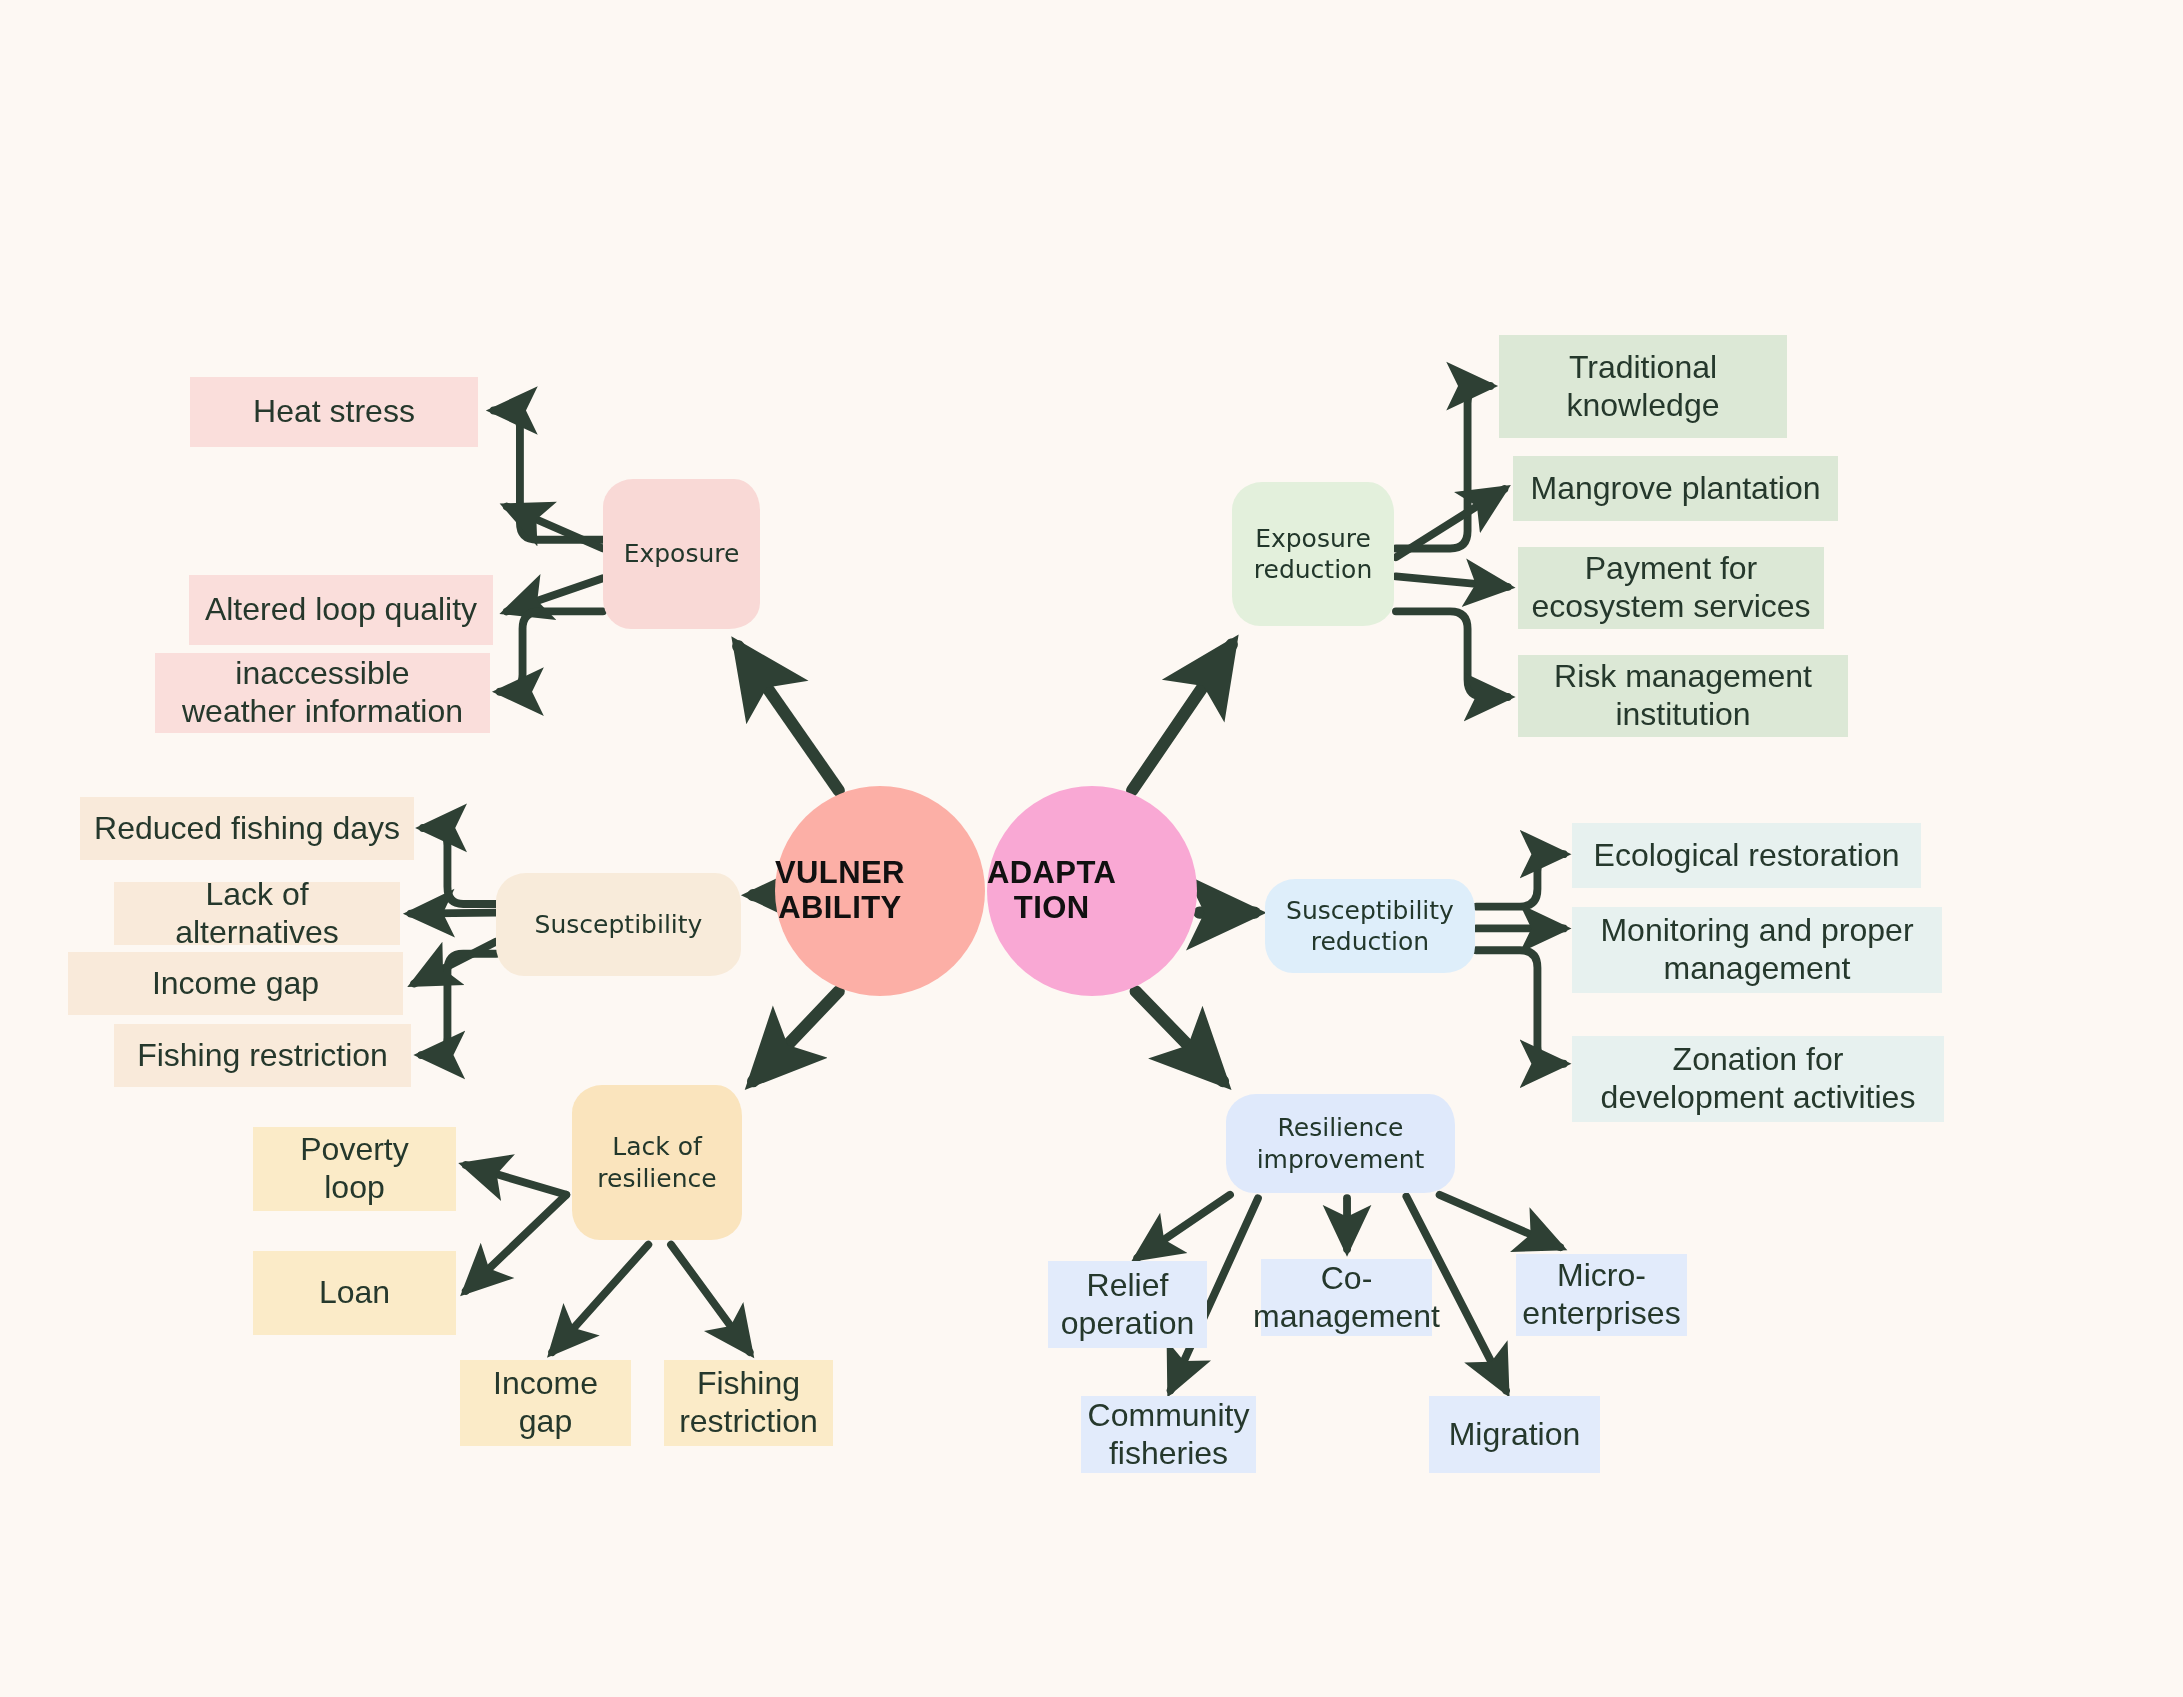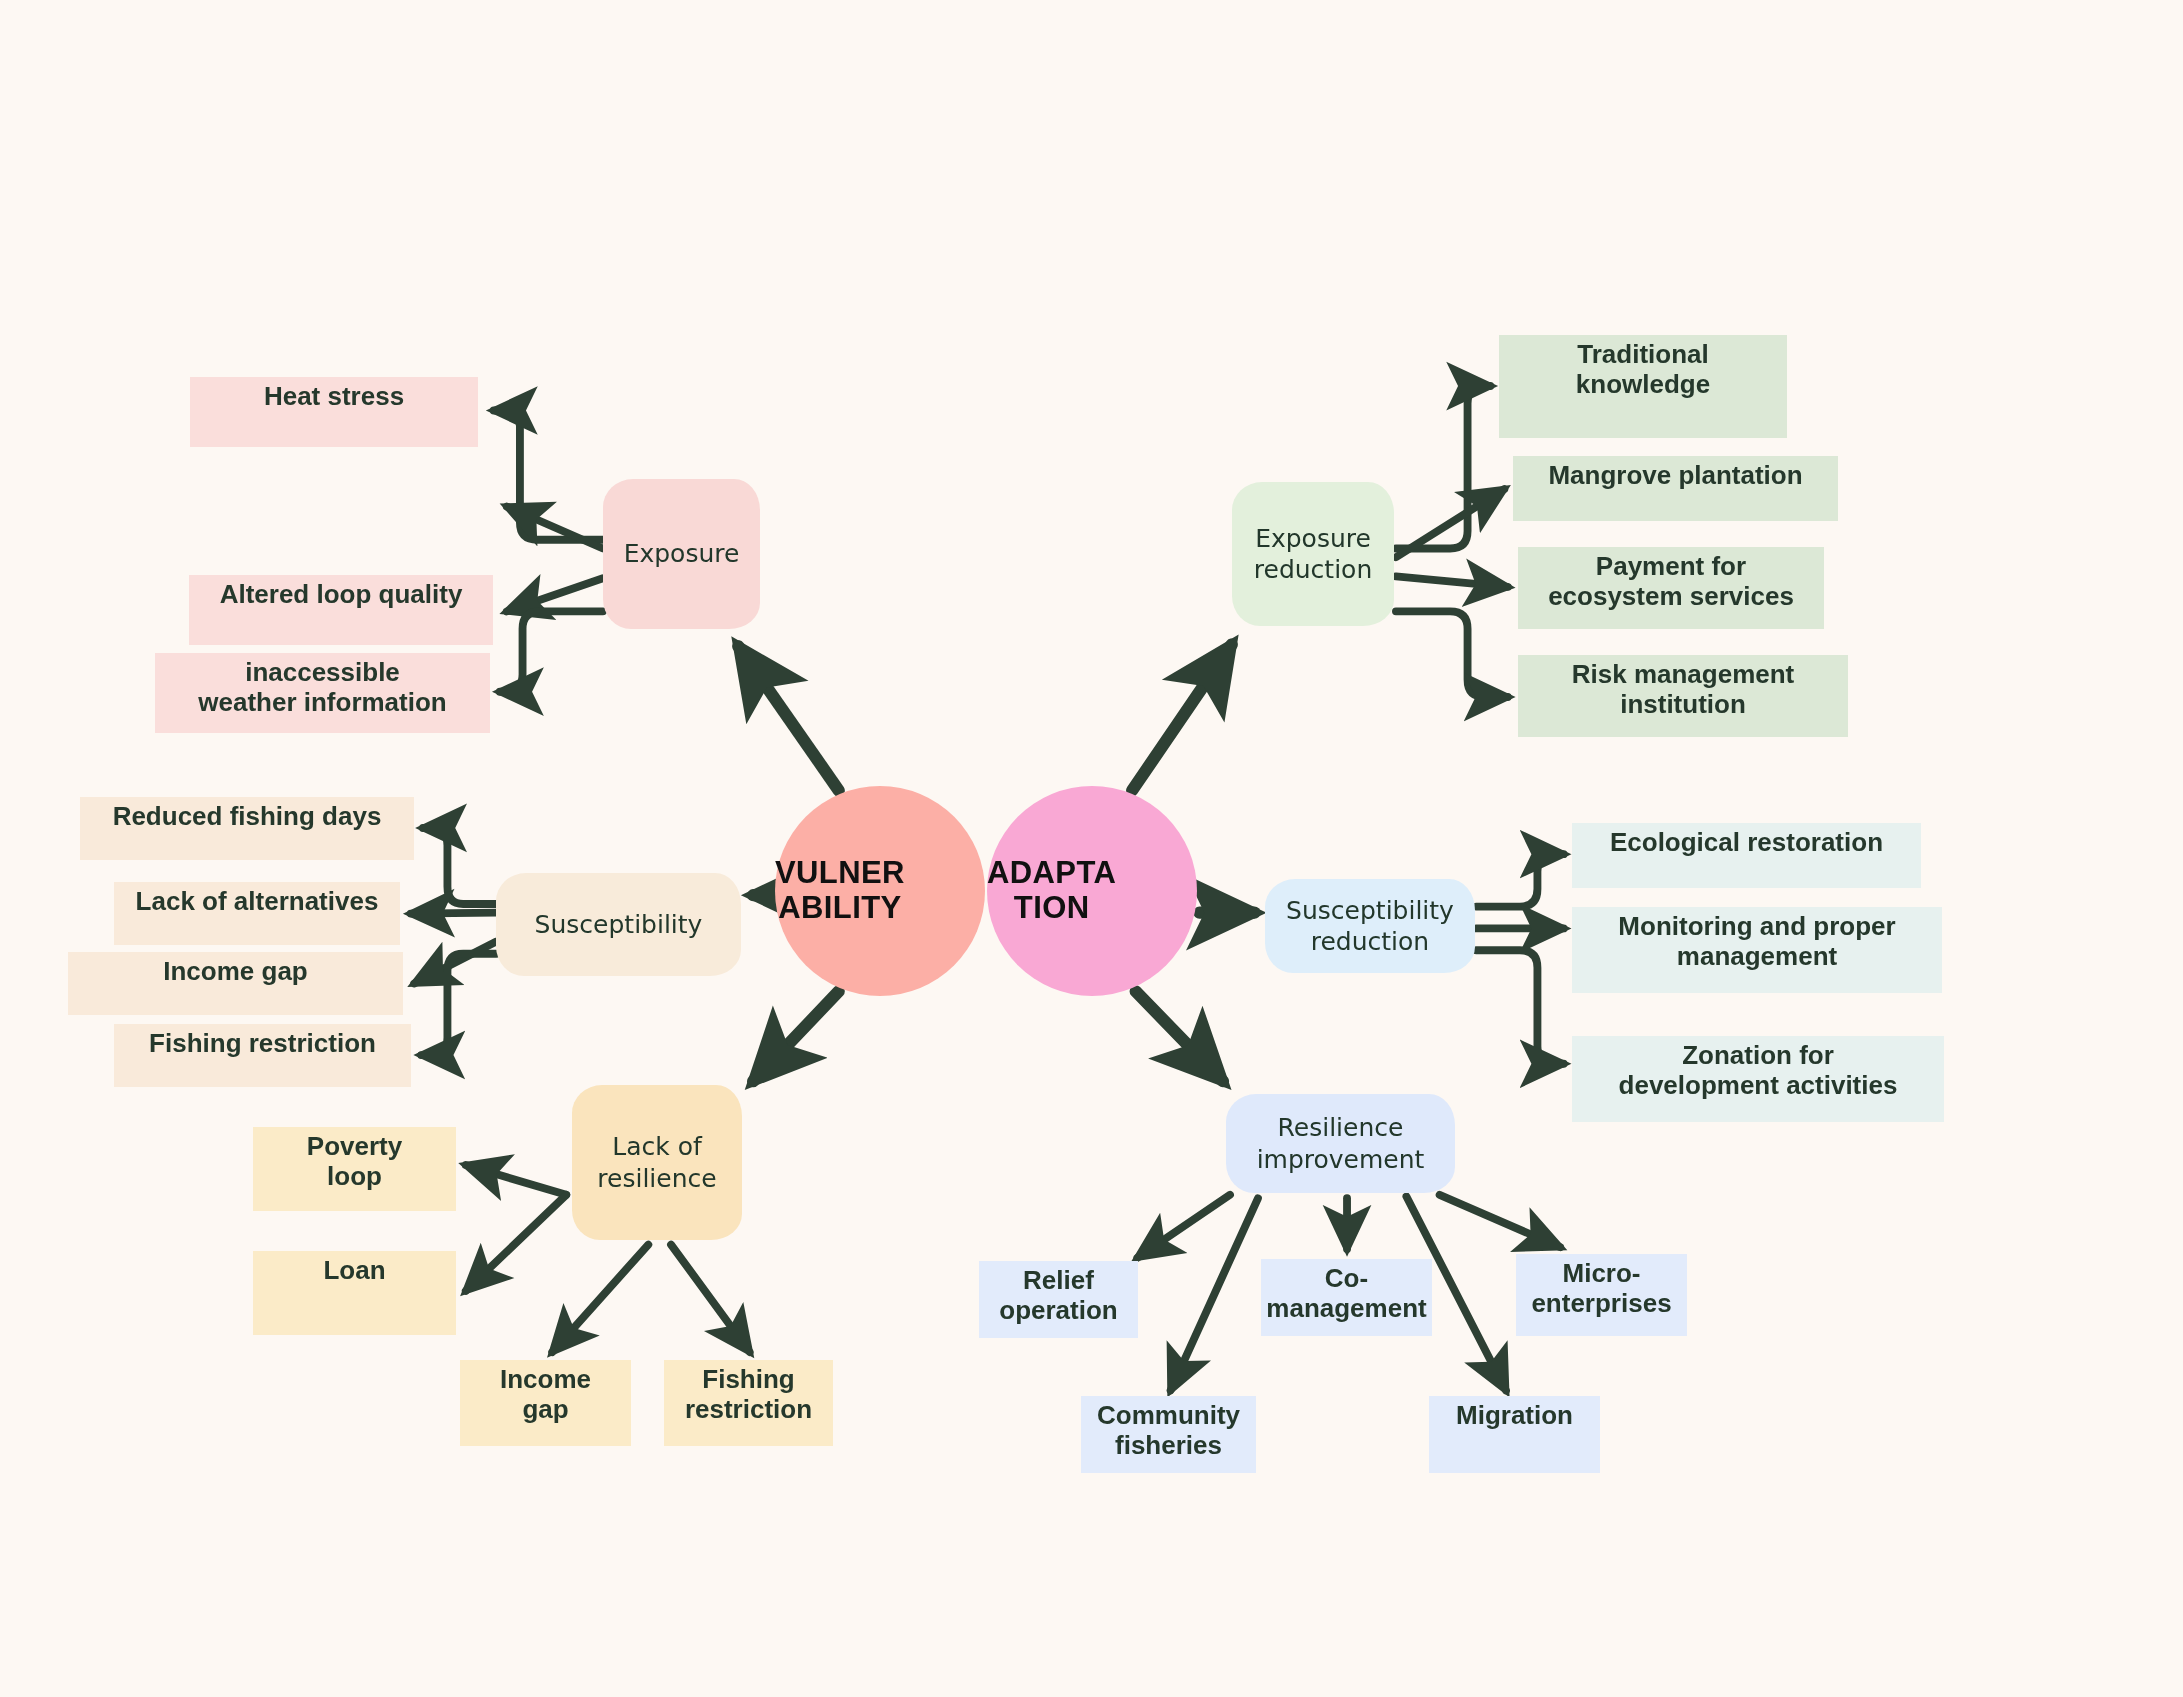--- a/index.html
+++ b/index.html
@@ -67,27 +67,27 @@
   #node-susceptibility    { left: 496px;  top: 873px; width: 245px; height: 103px; background: #F8EBDA; }
   #node-lack-resilience   { left: 572px;  top: 1085px; width: 170px; height: 155px; background: #FAE4BD; }
   #node-exposure-reduction{ left: 1232px; top: 482px;  width: 162px; height: 144px; background: #E3F0DC; }
   #node-susceptibility-reduction { left: 1265px; top: 879px; width: 210px; height: 94px; background: #DEEEFA; }
   #node-resilience-improvement   { left: 1226px; top: 1094px; width: 229px; height: 99px; background: #DFE9FB; }
 
   
   .leaf {
     position: absolute;
     display: flex;
-    align-items: flex-start;
+    align-items: center;
     justify-content: center;
     text-align: center;
     color: #25382C;
     font-family: "Liberation Sans", sans-serif;
-    font-weight: bold;
-    font-size: 26px;
+    font-weight: normal;
+    font-size: 32px;
     line-height: 1.18;
     padding: 3.5px 7px;
     box-sizing: border-box;
   }
   .leaf.pink  { background: #FADEDB; }
   .leaf.peach { background: #F9EADA; }
   .leaf.cream { background: #FBEBC8; }
   .leaf.green { background: #DCE8D6; }
   .leaf.mint  { background: #E7F1EF; }
   .leaf.blue  { background: #E2EBFB; }
@@ -115,21 +115,21 @@
   #leaf-mangrove-plantation    { left: 1513px; top: 456px; width: 325px; height: 65px; }
   #leaf-payment-ecosystem      { left: 1518px; top: 547px; width: 306px; height: 82px; }
   #leaf-risk-management        { left: 1518px; top: 655px; width: 330px; height: 82px; }
 
   
   #leaf-ecological-restoration { left: 1572px; top: 823px;  width: 349px; height: 65px; }
   #leaf-monitoring-management  { left: 1572px; top: 907px; width: 370px; height: 86px; }
   #leaf-zonation-development   { left: 1572px; top: 1036px; width: 372px; height: 86px; }
 
   
-  #leaf-relief-operation       { left: 979px; top: 1261px; width: 159px; height: 77px; }
+  #leaf-relief-operation       { left: 1048px; top: 1261px; width: 159px; height: 87px; }
   #leaf-community-fisheries    { left: 1081px; top: 1396px; width: 175px; height: 77px; }
   #leaf-co-management          { left: 1261px; top: 1259px; width: 171px; height: 77px; }
   #leaf-migration              { left: 1429px; top: 1396px; width: 171px; height: 77px; }
   #leaf-micro-enterprises      { left: 1516px; top: 1254px; width: 171px; height: 82px; }
 </style>
 </head>
 <body>
 
 <div id="canvas">
 

